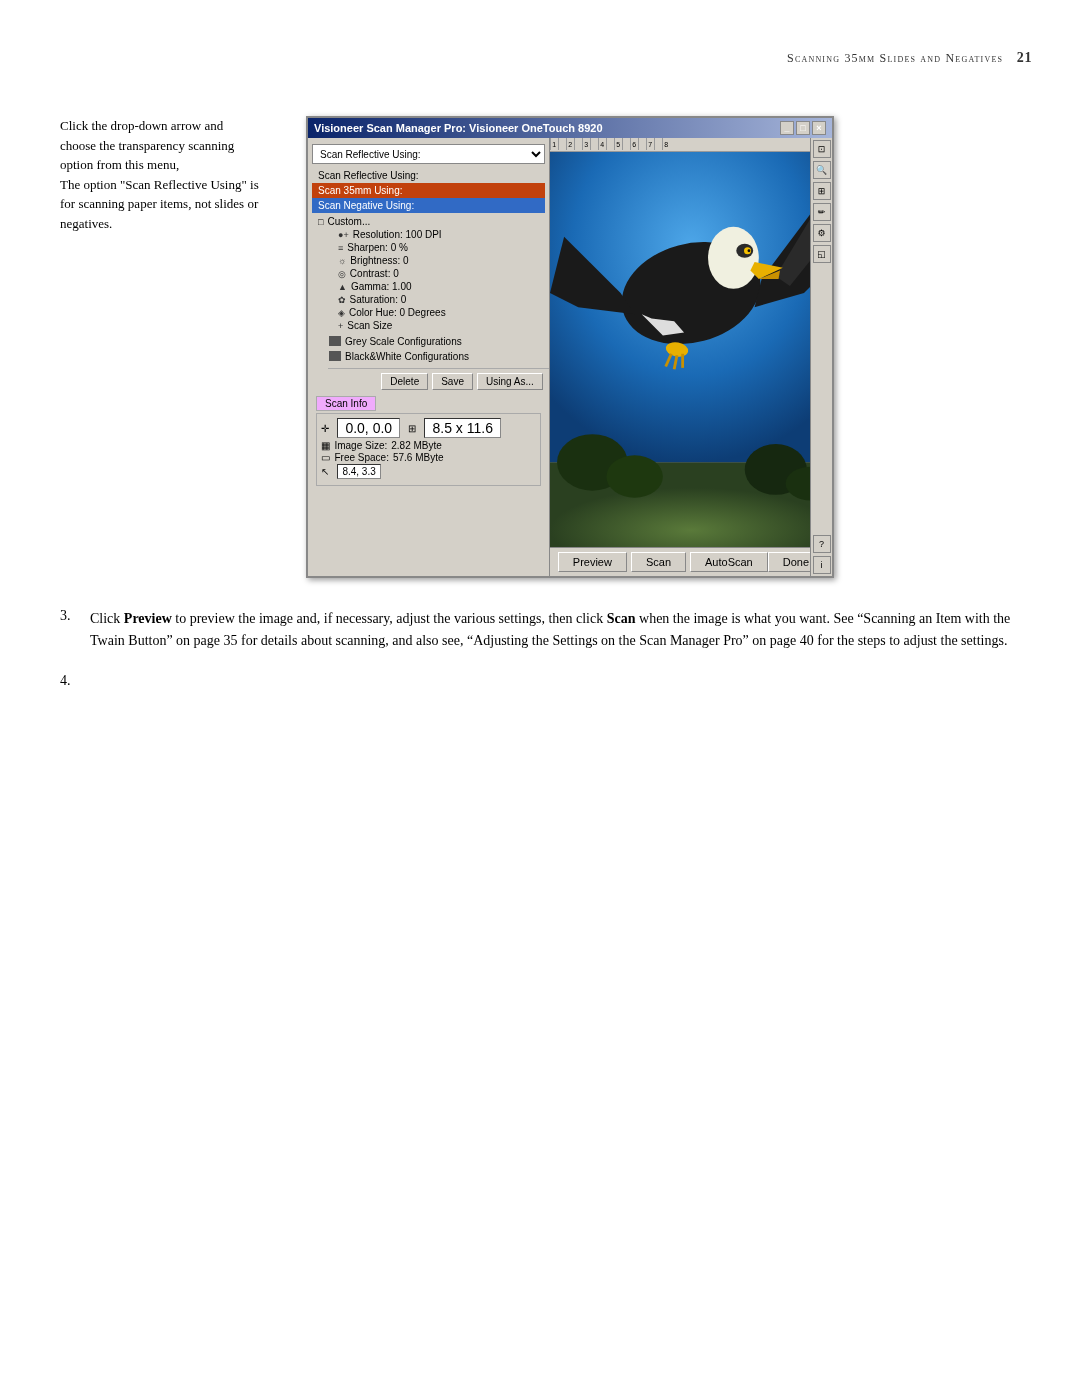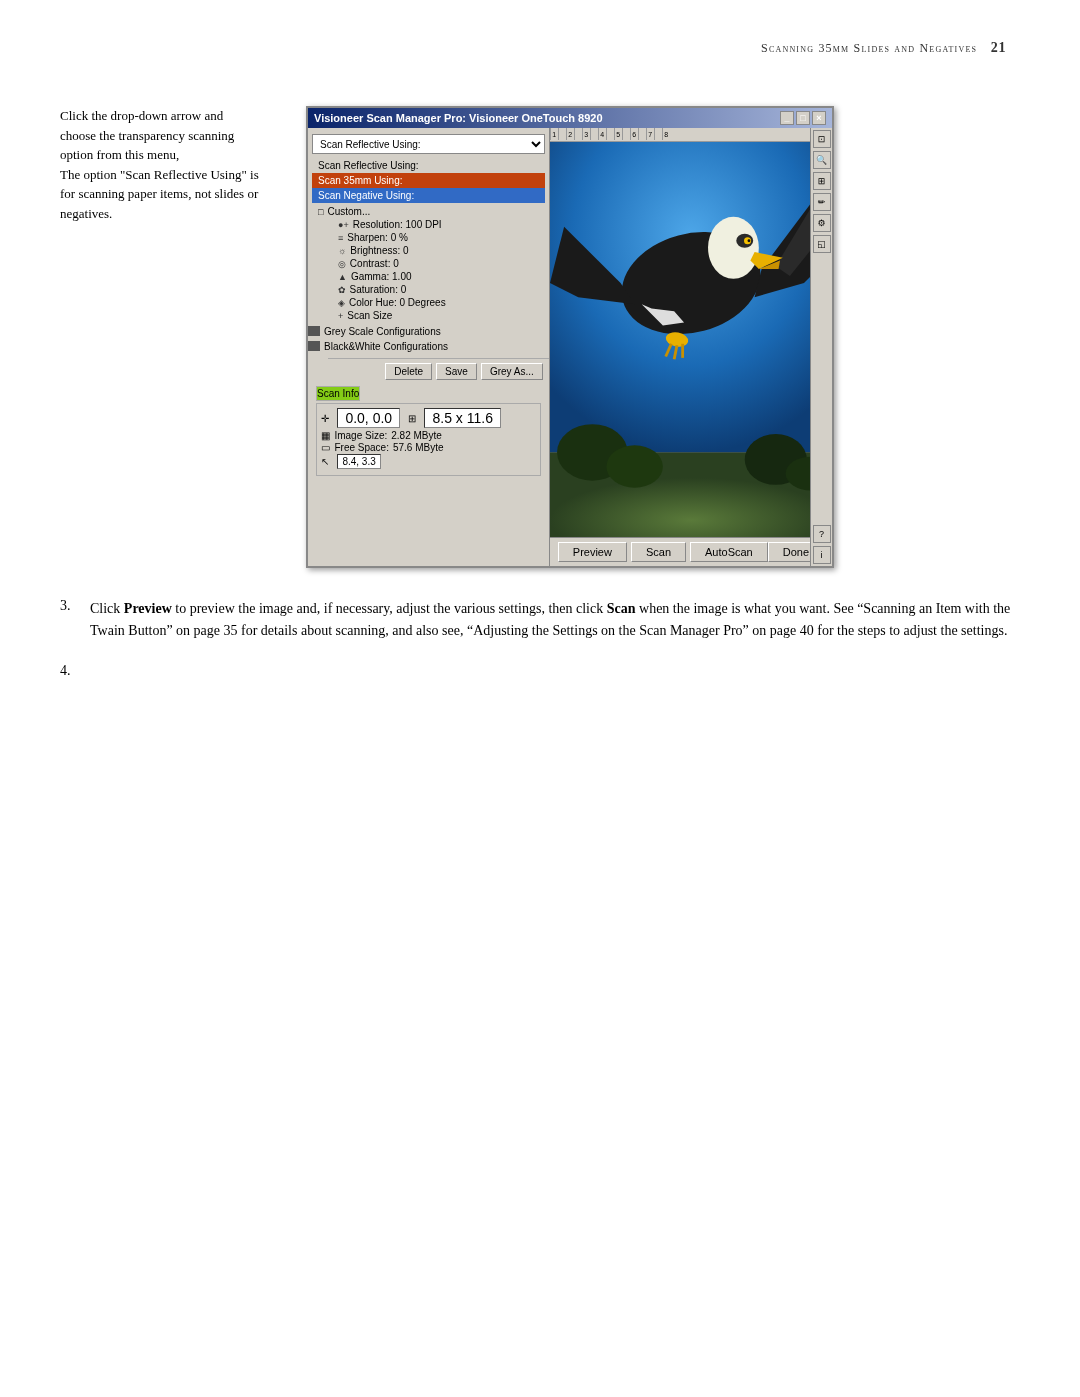--- a/index.html
+++ b/index.html
@@ -8,25 +8,26 @@
       min-height: 1397px;
       background: #ffffff;
       font-family: 'Times New Roman', Times, serif;
       color: #000;
       position: relative;
     }
 
     
     .page-header {
       text-align: right;
-      padding: 40px 74px 20px 60px;
+      padding: 40px 48px 20px 60px;
       font-size: 12px;
       letter-spacing: 0.05em;
       color: #333;
       border-bottom: none;
+      margin-top: 10px;
     }
     .page-header span.title {
       font-variant: small-caps;
       letter-spacing: 0.1em;
     }
     .page-header span.pagenum {
       font-weight: bold;
       font-size: 14px;
       margin-left: 10px;
     }
@@ -150,21 +151,21 @@
       align-items: center;
       gap: 4px;
     }
     .tree-icon-sym {
       font-size: 9px;
       color: #333;
     }
     .grey-config, .bw-config {
       display: flex;
       align-items: flex-start;
-      padding: 2px 0;
+      padding: 2px 21px;
       font-size: 10px;
       gap: 4px;
     }
     .config-icon {
       width: 12px;
       height: 10px;
       background: #555;
       display: inline-block;
     }
 
@@ -186,24 +187,24 @@
       font-size: 10px;
       cursor: pointer;
     }
 
     .scan-info-tab {
       border: 1px solid #aaa;
       margin: 3px 4px;
       background: #d4d0c8;
     }
     .tab-label {
-      background: #84cc16;
+      background: #f0abfc;
       border: 1px solid #aaa;
       display: inline-block;
-      padding: 1px 0;
+      padding: 1px 8px;
       font-size: 10px;
       margin: -1px 9px 0 4px;
       position: relative;
       top: 1px;
     }
     .tab-content {
       padding: 4px;
       font-size: 10px;
     }
     .tab-row {
@@ -454,21 +455,21 @@
               <span>Grey Scale Configurations</span>
             </div>
             <div class="bw-config">
               <span class="config-icon"></span>
               <span>Black&amp;White Configurations</span>
             </div>
 
             <div class="bottom-buttons">
               <button class="win-btn">Delete</button>
               <button class="win-btn">Save</button>
-              <button class="win-btn">Grey As...</button>
+              <button class="win-btn">Using As...</button>
             </div>
 
             <div style="margin: 2px 4px;">
               <div class="tab-label">Scan Info</div>
               <div class="scan-info-tab">
                 <div class="tab-content">
                   <div class="tab-row">
                     <span>✛</span>
                     <span class="coord-box">0.0, 0.0</span>
                     <span>⊞</span>

